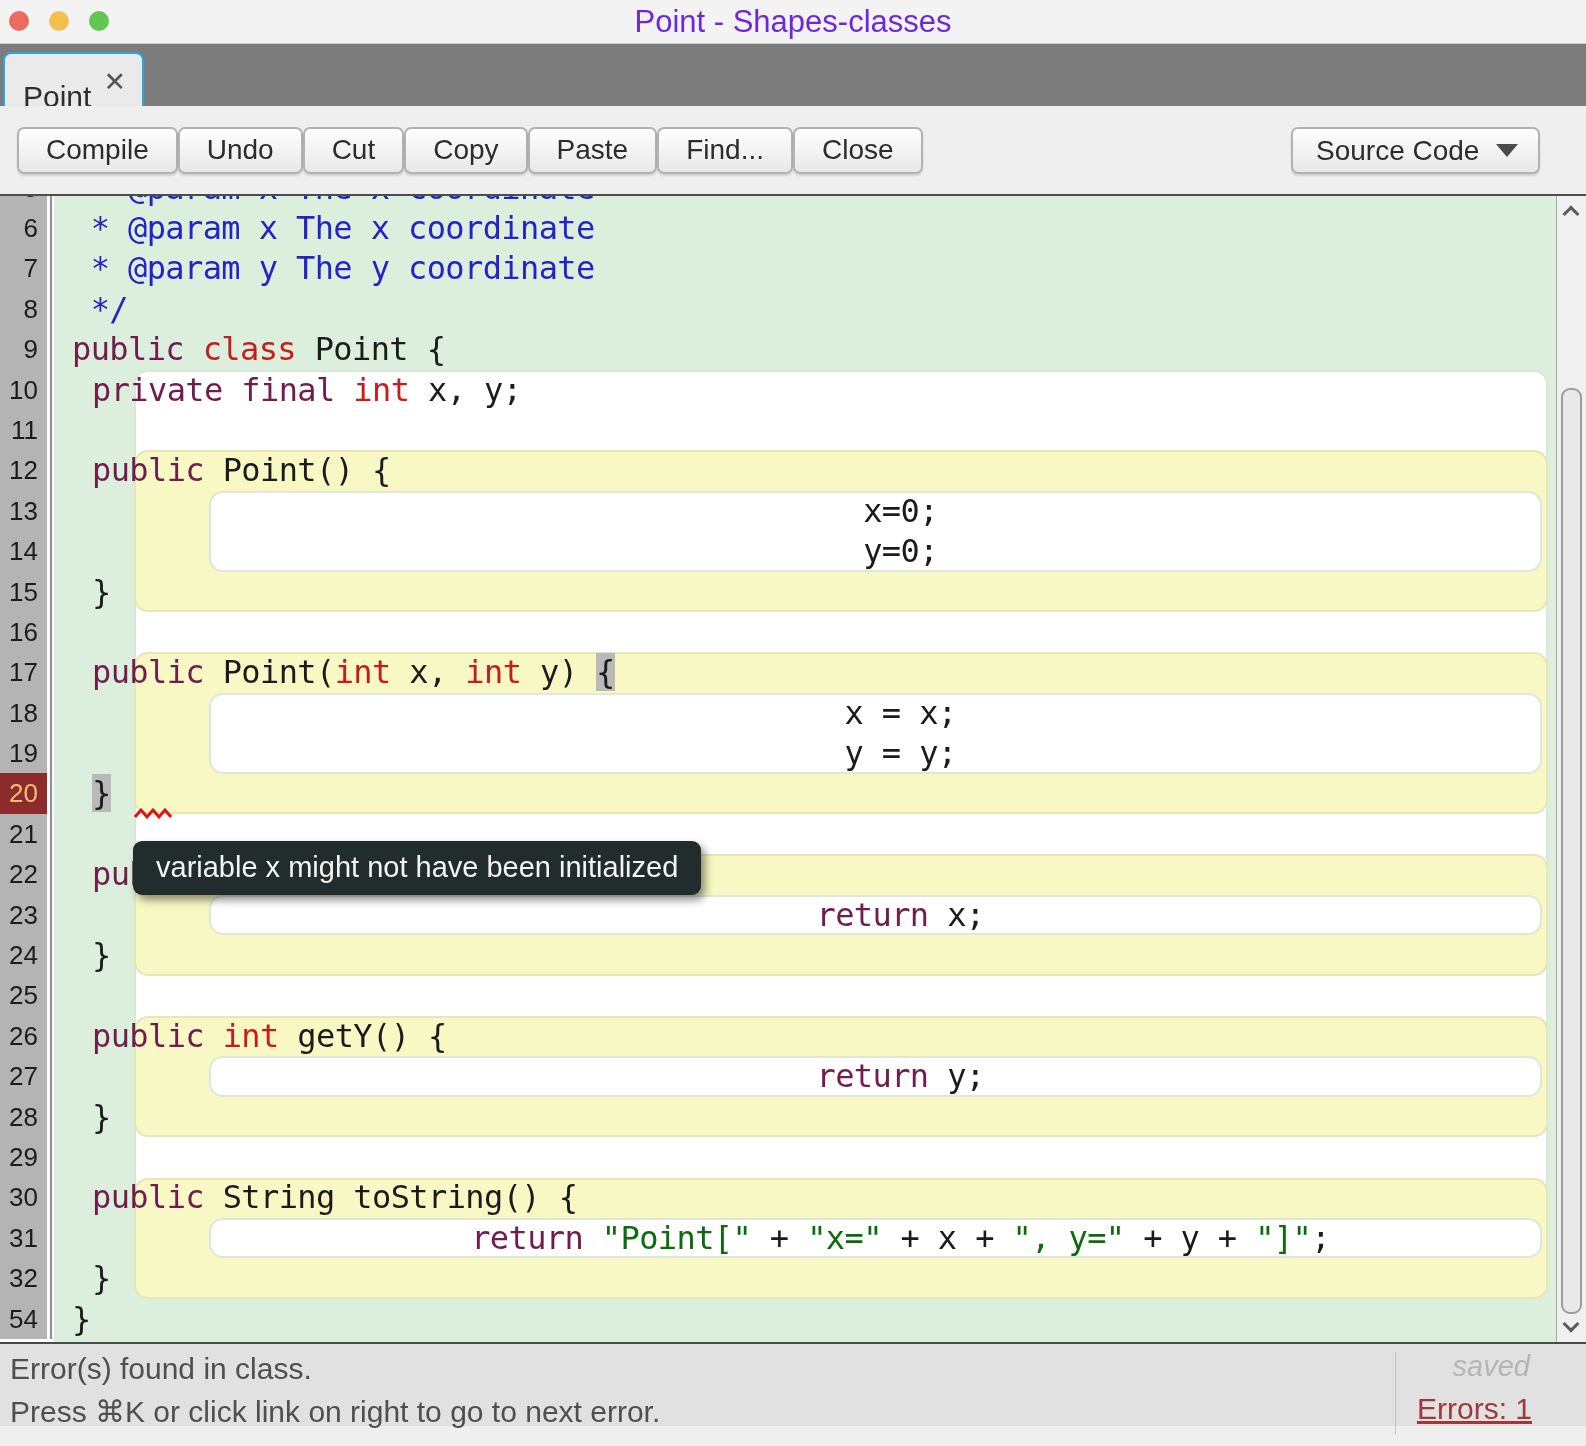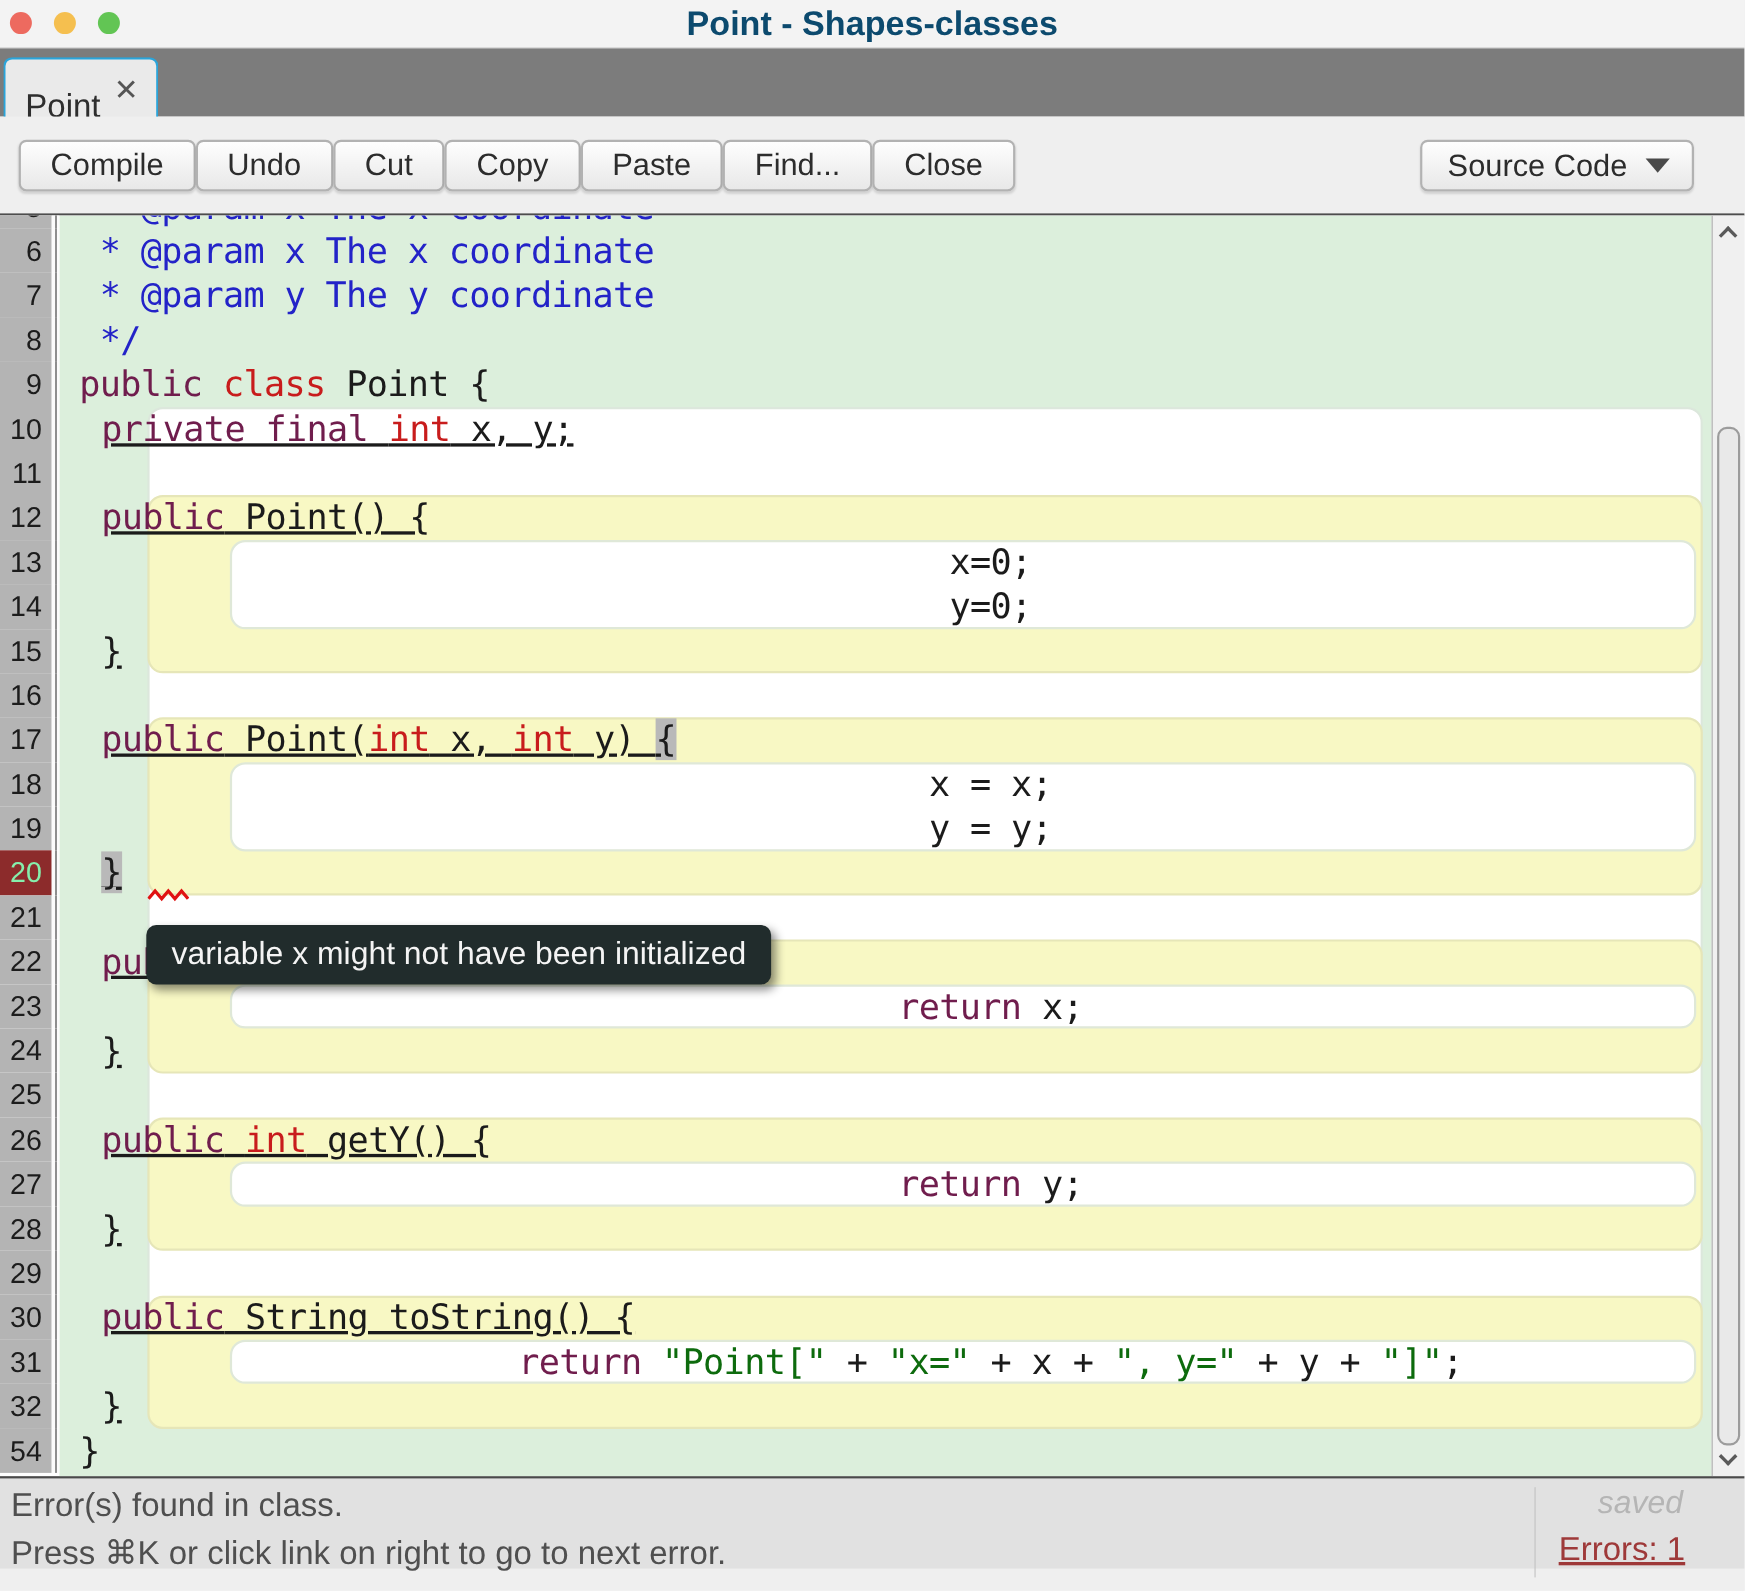--- a/index.html
+++ b/index.html
@@ -4,21 +4,21 @@
 <style>
   html,body{margin:0;padding:0;width:1586px;height:1446px;overflow:hidden;
     font-family:"Liberation Sans",sans-serif;background:#efefef;}
   *{box-sizing:border-box;}
 
   
   .titlebar{height:44px;background:#f3f3f3;border-bottom:1px solid #cfcfcf;position:relative;}
   .lights{position:absolute;left:9px;top:11px;display:flex;gap:20px;}
   .light{width:20px;height:20px;border-radius:50%;}
   .win-title{position:absolute;left:0;right:0;top:0;text-align:center;line-height:44px;
-    font-size:31px;font-weight:bold;color:#0c4a6e;}
+    font-size:31px;font-weight:normal;color:#6d28d9;}
 
   
   .tabbar{height:62px;background:#7c7c7c;position:relative;}
   .tab{position:absolute;left:3px;top:8px;height:56px;background:#eaeaea;
     border:2px solid var(--c-tab_accent);border-bottom:none;border-radius:8px 8px 0 0;
     display:flex;align-items:center;padding:0 16px 0 18px;gap:12px;}
   .tab-label{font-size:30px;color:#2e2e2e;position:relative;margin-top:32px;}
   .tab-label::after{content:"";position:absolute;left:-3px;right:-3px;bottom:-8px;height:4px;
     background:var(--c-tab_underline);}
   .tab-close{font-size:27px;color:#555;margin-top:2px;}
@@ -46,26 +46,26 @@
   .scope.body{left:134px;width:1414px;background:#fff;border:2px solid #dce7dc;z-index:2;}
   .scope.method{left:134px;width:1414px;background:var(--c-scope_method);
     border:2px solid #e6e6b8;z-index:3;}
   .scope.inner{left:209px;width:1333px;background:#fff;border:2px solid #dfe8d8;z-index:4;}
 
   #rows{position:absolute;left:0;top:0;right:0;z-index:5;}
   .crow{display:flex;height:40.4px;}
   .crow:first-child{margin-top:-28.4px;}
   .gut{width:47px;flex:none;background:var(--c-gutter_bg);color:#1c1c1c;
     font-size:26px;line-height:40.4px;text-align:right;padding-right:9px;}
-  .crow.err .gut{background:var(--c-gutter_error_bg);color:#86efac;}
+  .crow.err .gut{background:var(--c-gutter_error_bg);color:#fdba74;}
   .sep{width:7px;flex:none;
     background:linear-gradient(to right,#fbfbfb 0 3px,#8e8e8e 3px 5px,#fbfbfb 5px 7px);}
   .codeln{flex:1;font-family:"DejaVu Sans Mono",monospace;font-size:32px;line-height:40.4px;
     letter-spacing:-0.6px;white-space:pre;color:var(--c-plain);}
-  .ind0{padding-left:18px;}.ind1{padding-left:38px;text-decoration:underline;}.ind2{padding-left:161px;text-align:center;}
+  .ind0{padding-left:18px;}.ind1{padding-left:38px;}.ind2{padding-left:161px;text-align:center;}
   .s-kw{color:var(--c-keyword);}
   .s-type{color:var(--c-type);}
   .s-com{color:var(--c-comment);}
   .s-str{color:var(--c-string);}
   .s-pln{color:var(--c-plain);}
   .s-hl{background:var(--c-brace_highlight);}
 
   .squiggle{position:absolute;left:134px;top:611px;z-index:6;}
   .tooltip{position:absolute;left:133px;top:645px;height:54px;line-height:52px;
     padding:0 23px;background:var(--c-tooltip_bg);color:#f4f4f4;font-size:29px;

